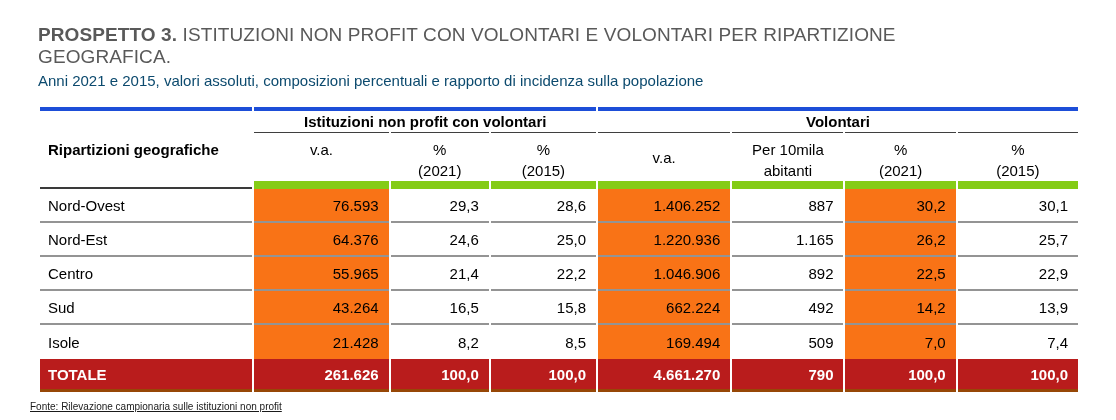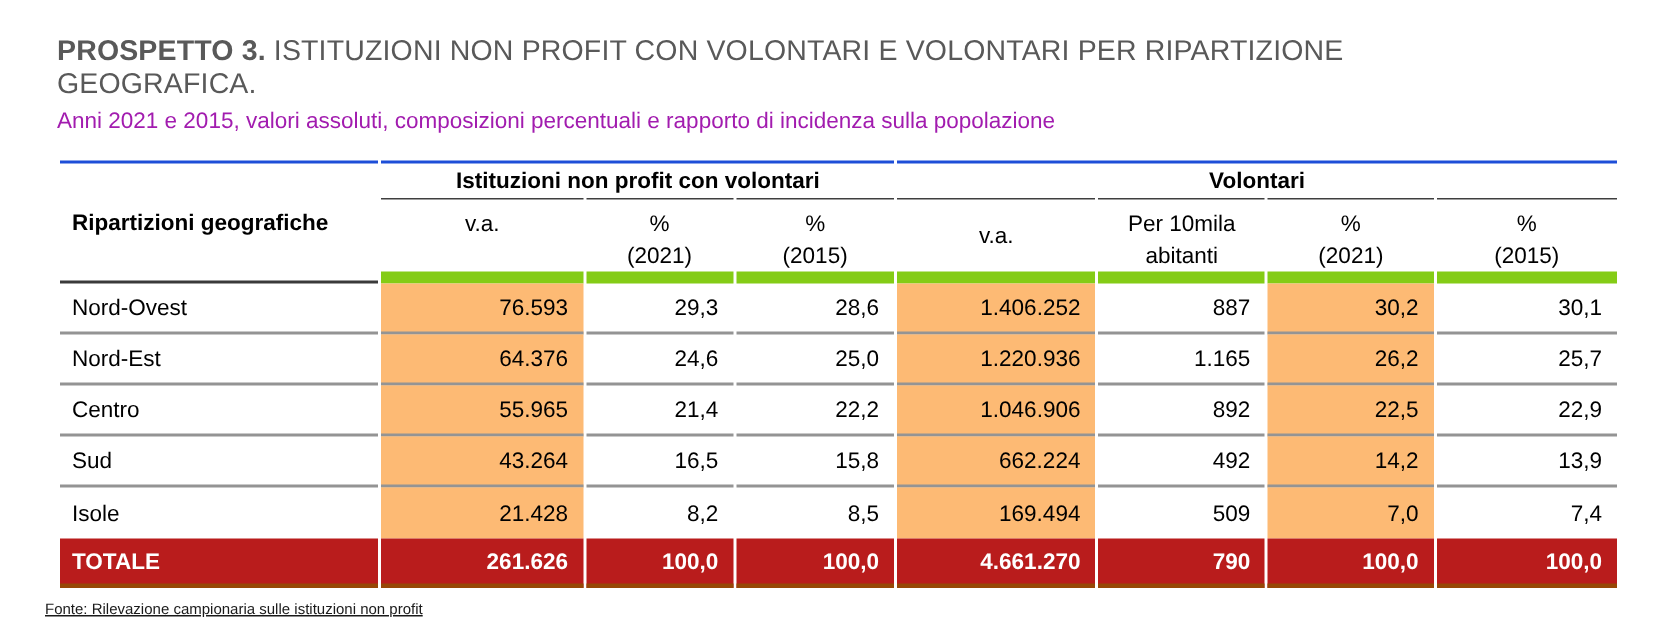--- a/index.html
+++ b/index.html
@@ -25,21 +25,21 @@
   .title {
     font-size: 19px;
     line-height: 22px;
     color: #595959;
     letter-spacing: 0.1px;
   }
   .title-prefix { font-weight: bold; }
   .subtitle {
     font-size: 15px;
     line-height: 19px;
-    color: #a21caf;
+    color: #0c4a6e;
     margin-top: 3px;
   }
   .table-wrap {
     margin: 17px 0 0 38px;
     width: 1042px;
   }
   table.prospetto {
     table-layout: fixed;
     width: 1042px;
     border-collapse: separate;
@@ -48,21 +48,21 @@
     color: #000;
   }
   th, td {
     padding: 0;
     font-weight: normal;
     overflow: hidden;
     white-space: nowrap;
   }
   
   tr.group-row { height: 25px; }
-  tr.group-row th { border-top: 2px solid #1d4ed8; }
+  tr.group-row th { border-top: 4px solid #1d4ed8; }
   th.rowhead {
     border-top: 2px solid #3f3f3f;
     border-bottom: 2px solid #3a3a3a;
     text-align: left;
     vertical-align: middle;
     font-weight: bold;
     padding-left: 8px;
   }
   th.group {
     font-weight: bold;
@@ -84,21 +84,21 @@
   }
   
   tbody tr.data { height: 34px; }
   tbody tr.data td {
     border-bottom: 2px solid #949494;
     vertical-align: middle;
   }
   tbody tr.data.no-sep td { border-bottom: none; }
   td.rowlabel { text-align: left; padding-left: 8px; }
   td.num { text-align: right; padding-right: 10px; }
-  td.shade { background: #fdba74; }
+  td.shade { background: #f97316; }
   
   tr.total { height: 33px; }
   tr.total td {
     background: #b91c1c;
     color: #ffffff;
     font-weight: bold;
     vertical-align: middle;
     border-bottom: 3px solid #974706;
   }
   

